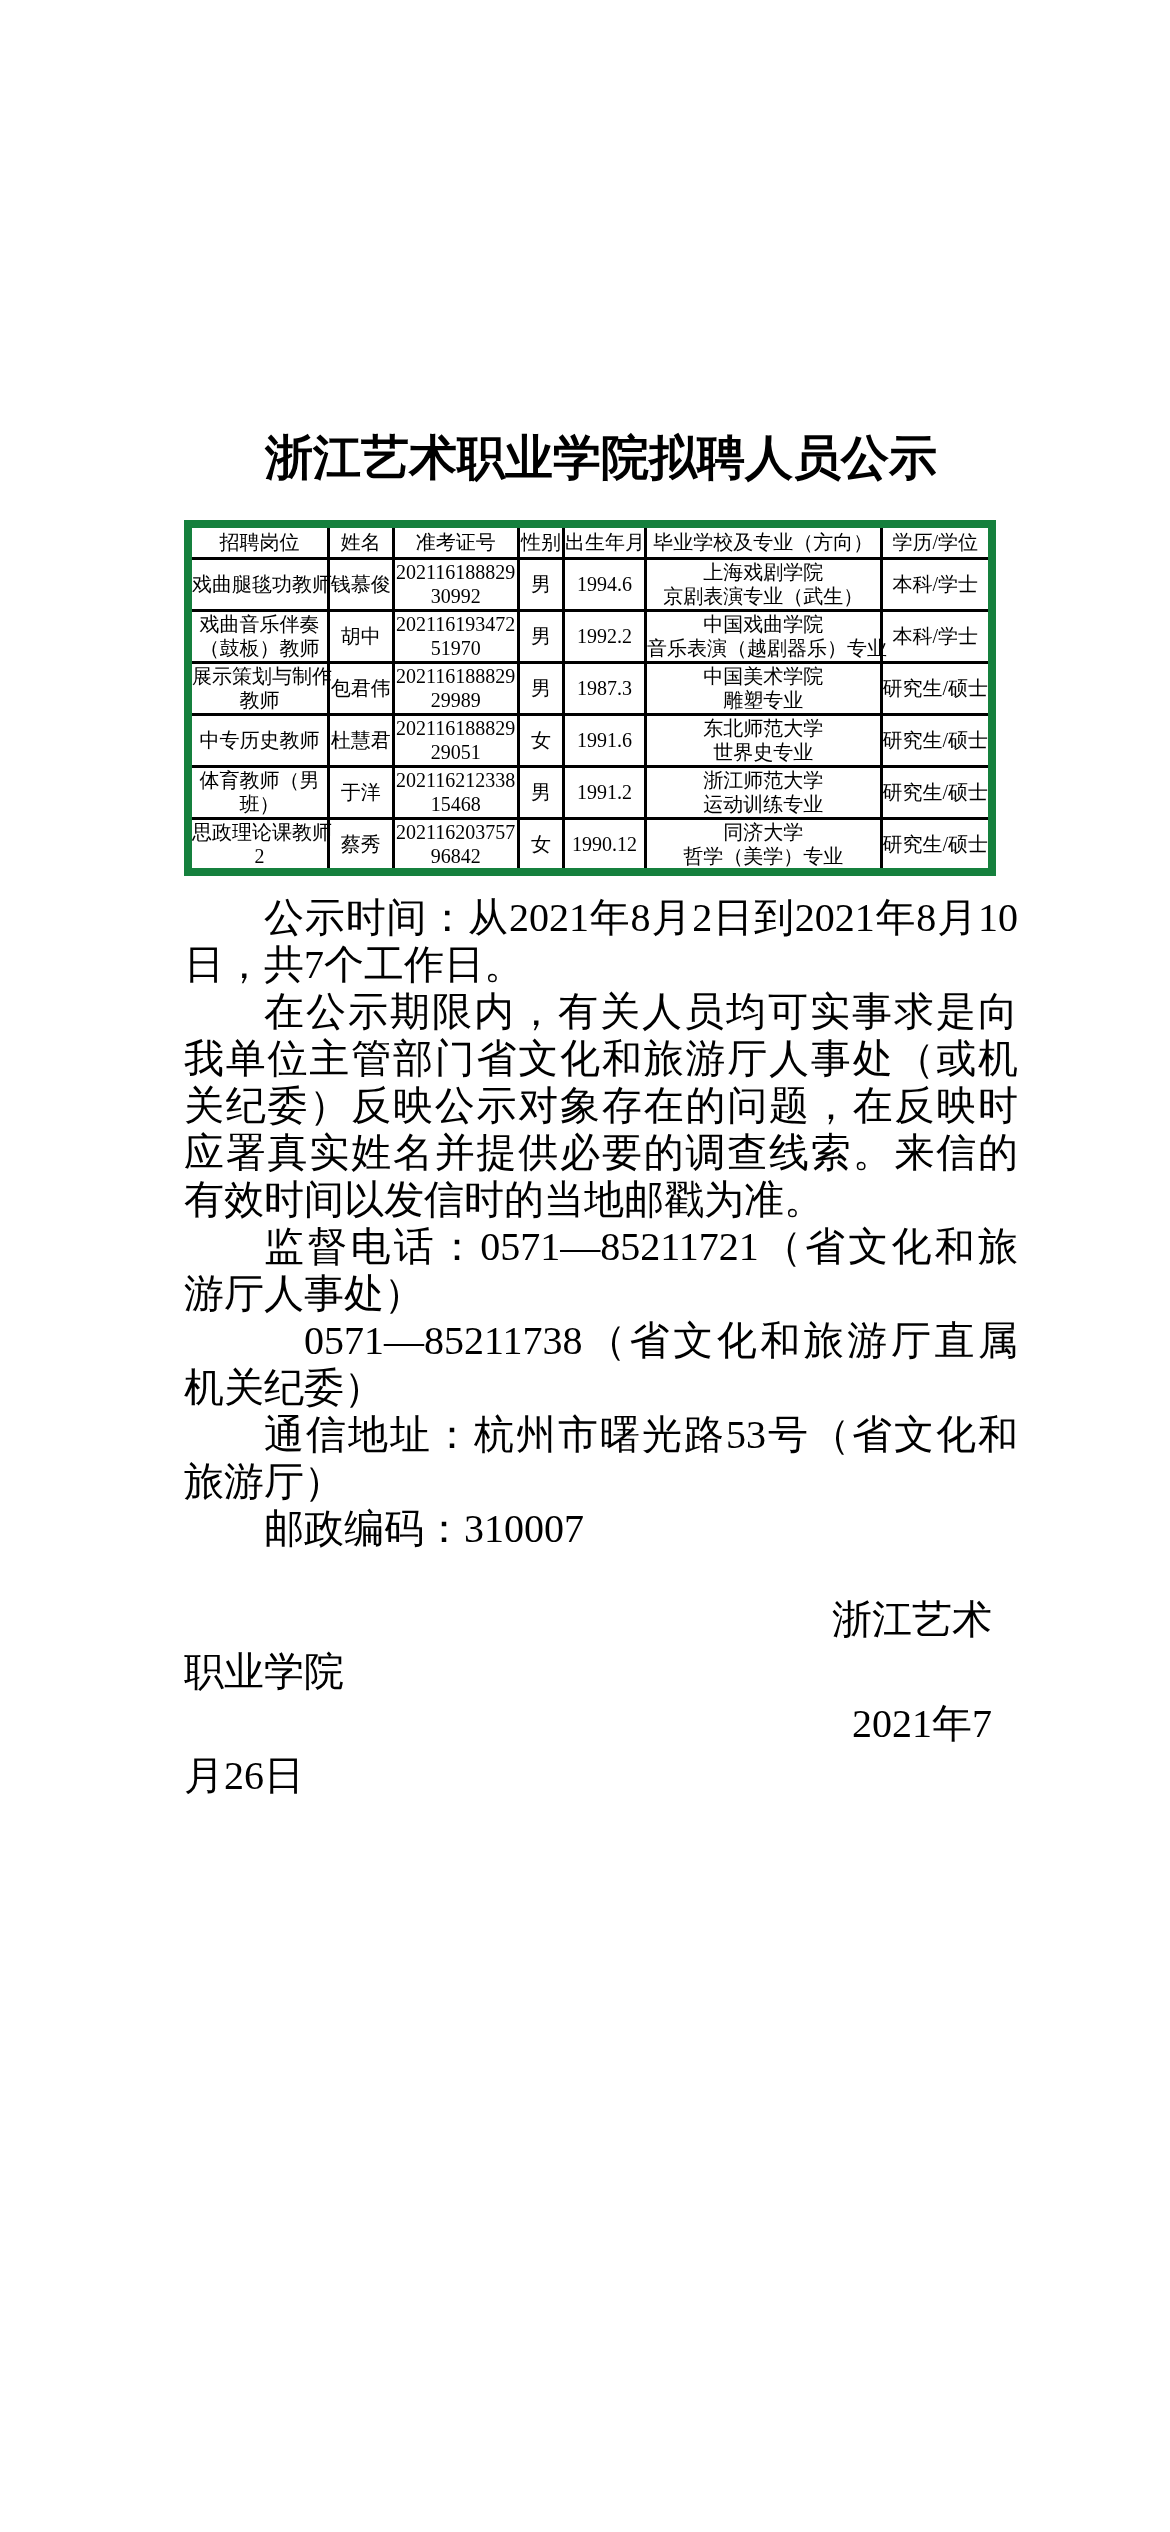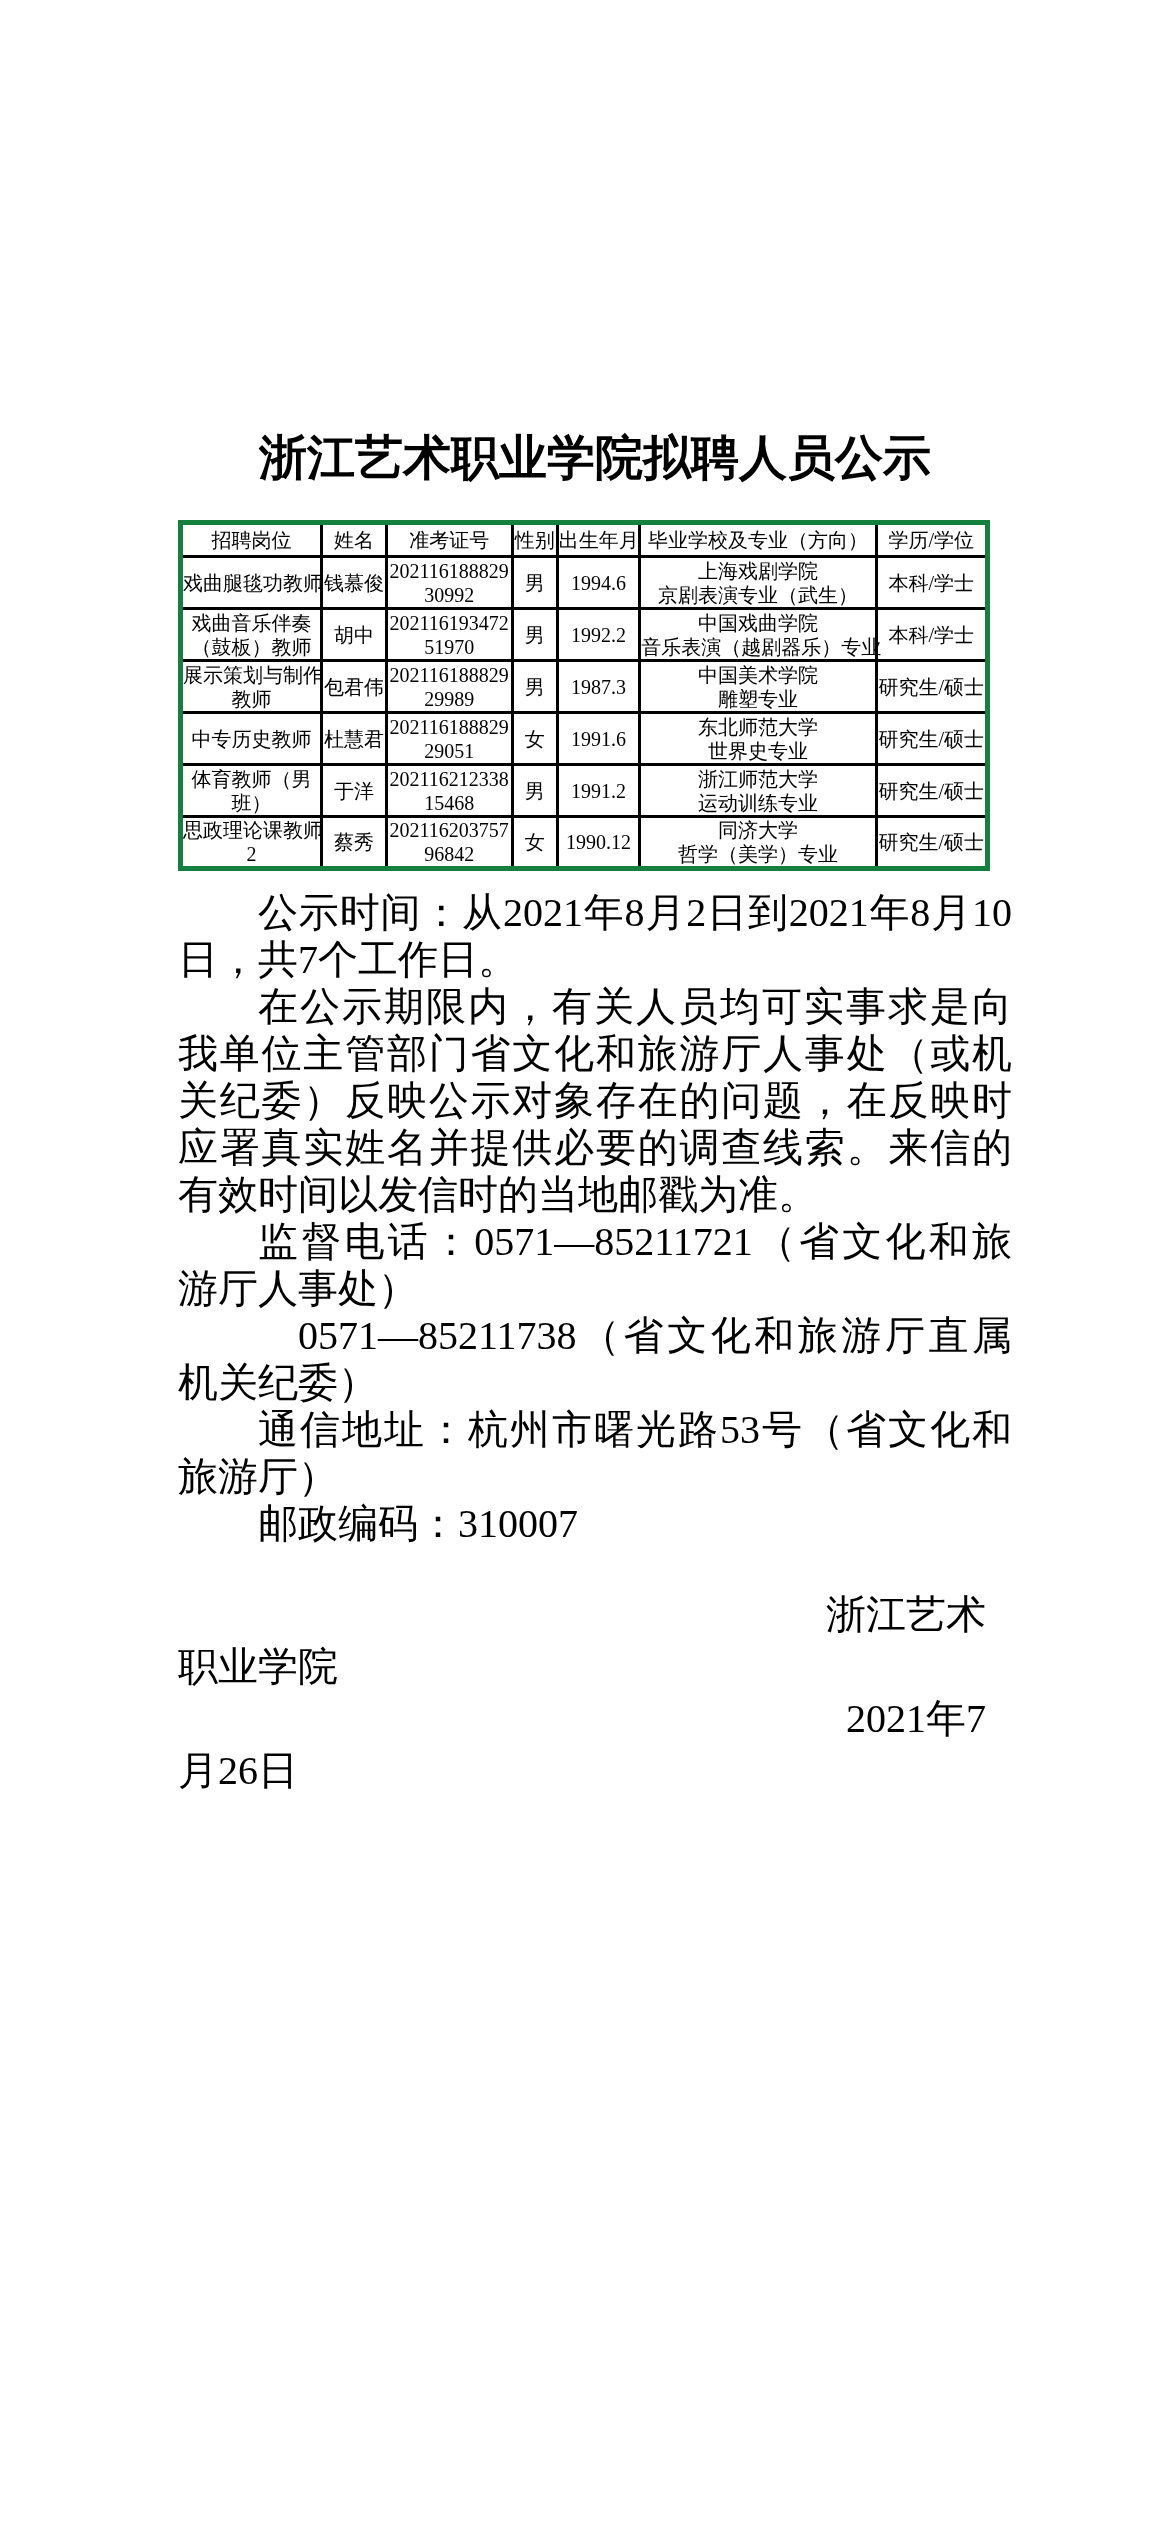--- a/index.html
+++ b/index.html
@@ -6,21 +6,21 @@
   .page{
     position:relative;
     width:1170px;height:2532px;
     background:#ffffff;
     color:#000000;
     font-family:"Liberation Serif", serif;
     overflow:hidden;
   }
   .doc{
     position:absolute;
-    left:178px;top:430px;width:834px;
+    left:184px;top:430px;width:834px;
   }
   .title{
     font-family:"Liberation Sans", sans-serif;
     font-weight:700;
     font-size:48px;
     line-height:56px;
     text-align:center;
     margin:0 0 34px 0;
     white-space:nowrap;
   }
@@ -32,21 +32,21 @@
     margin:0;
   }
   .para.indent3{ text-indent:3em; }
   .after-table{ margin-top:18px; }
 
   table.doc-table{
     width:812px;
     margin-top:4px;
     border-collapse:collapse;
     table-layout:fixed;
-    border:5px solid #15803d;
+    border:8px solid #15803d;
     font-size:20px;
     line-height:24px;
   }
   table.doc-table th, table.doc-table td{
     border:3px solid #000;
     font-weight:normal;
     text-align:center;
     vertical-align:middle;
     padding:0;
     white-space:pre;

